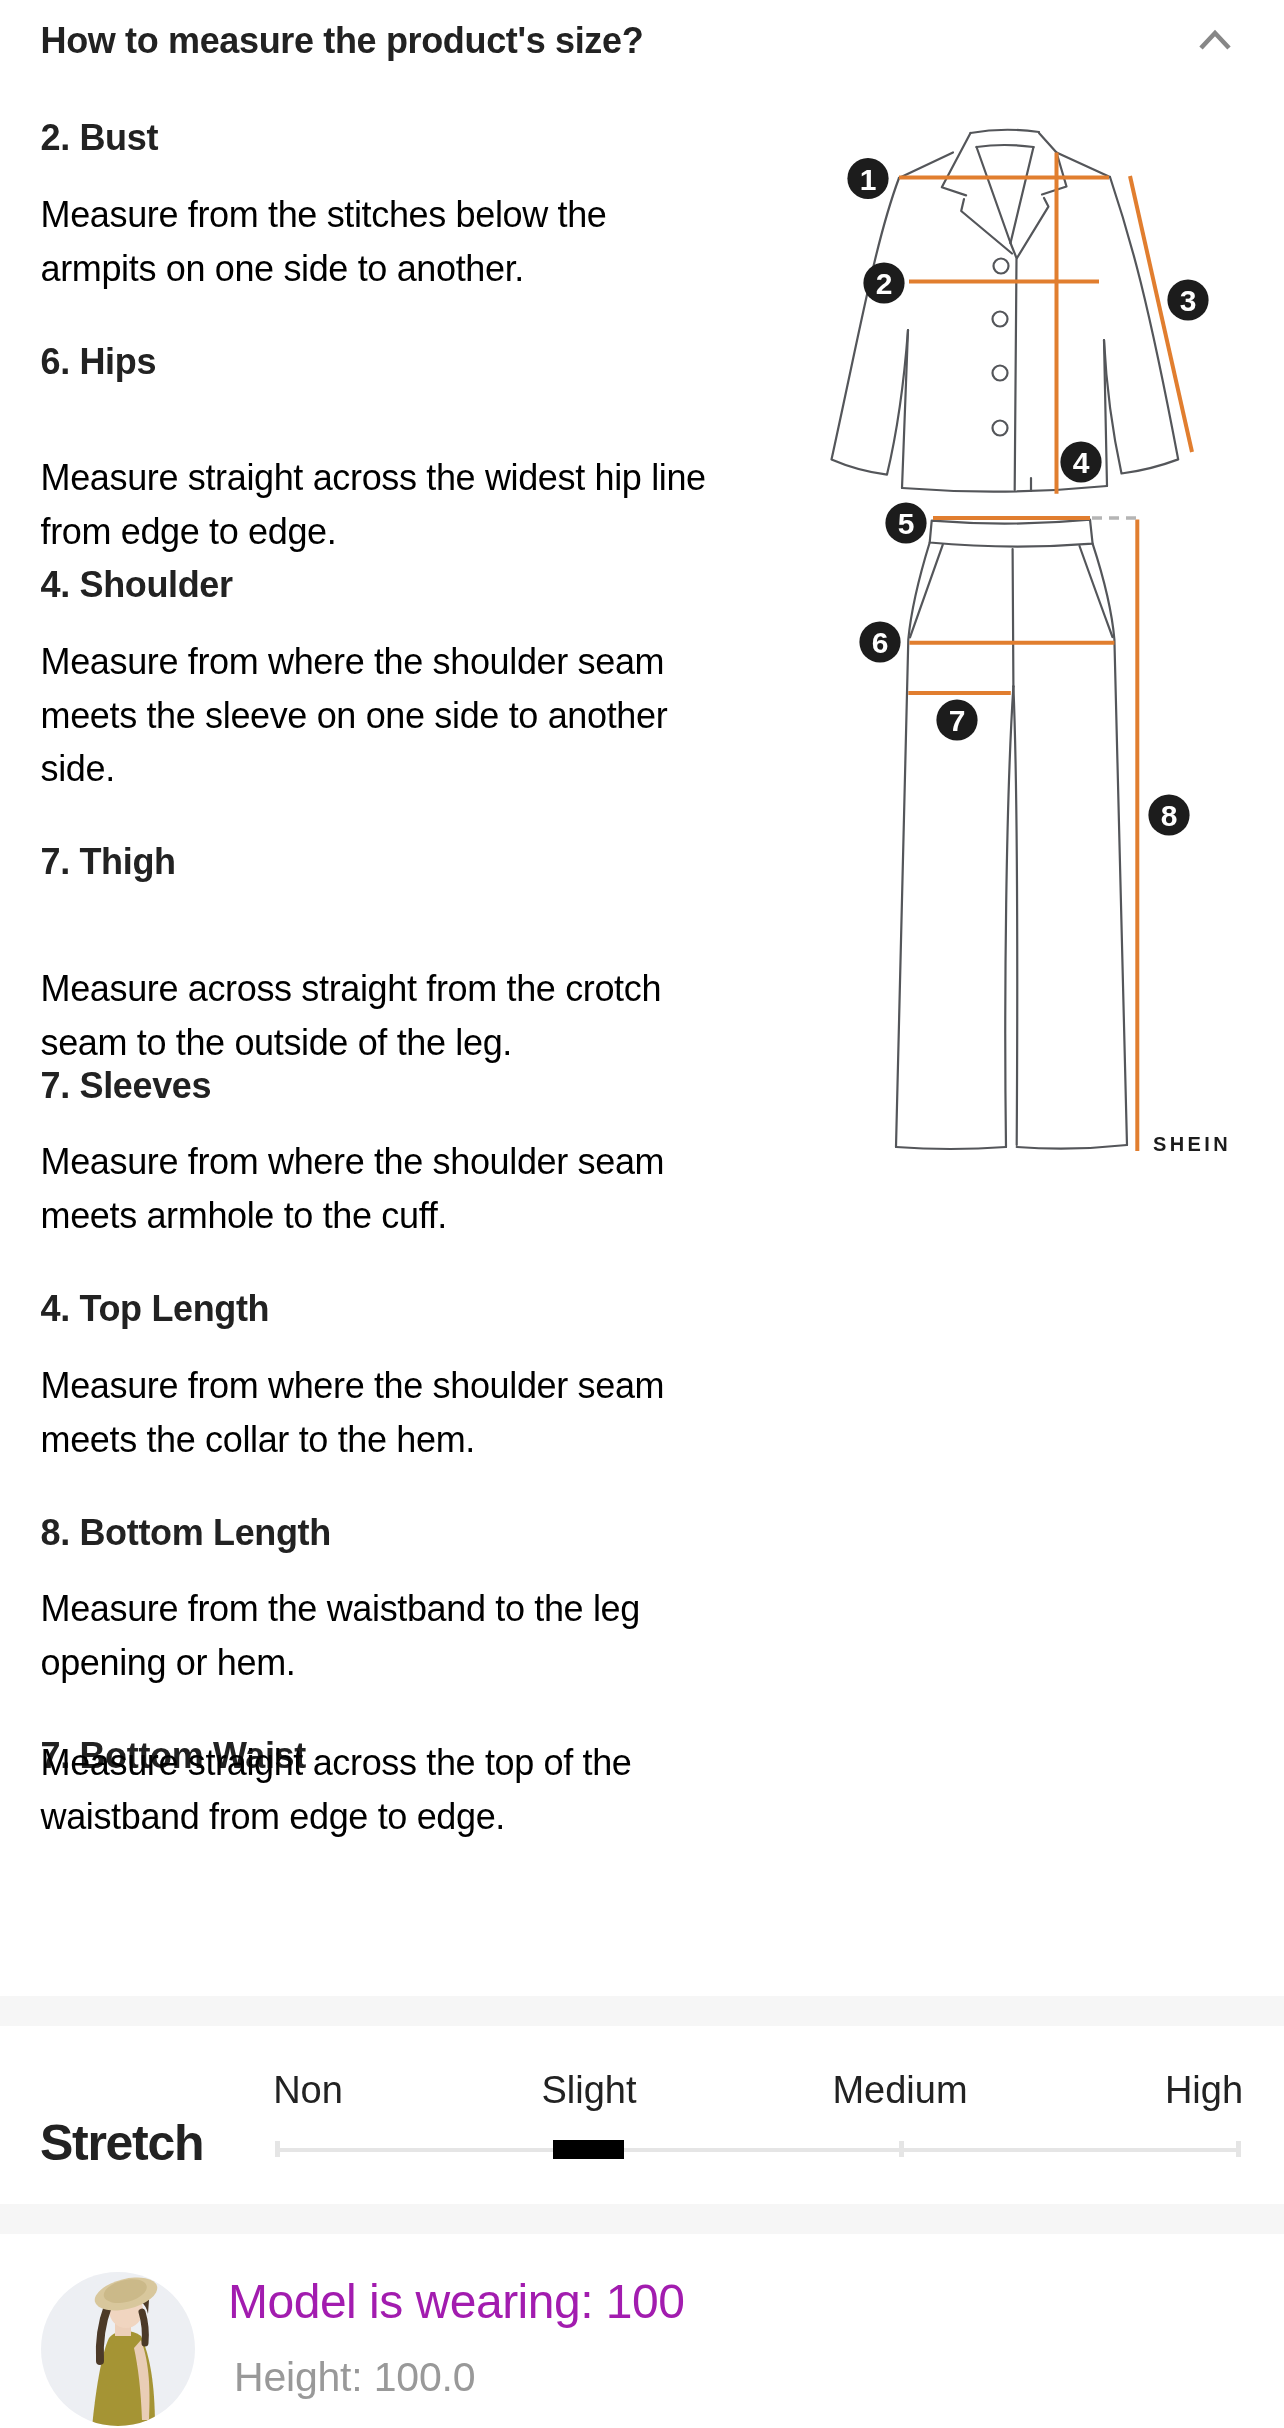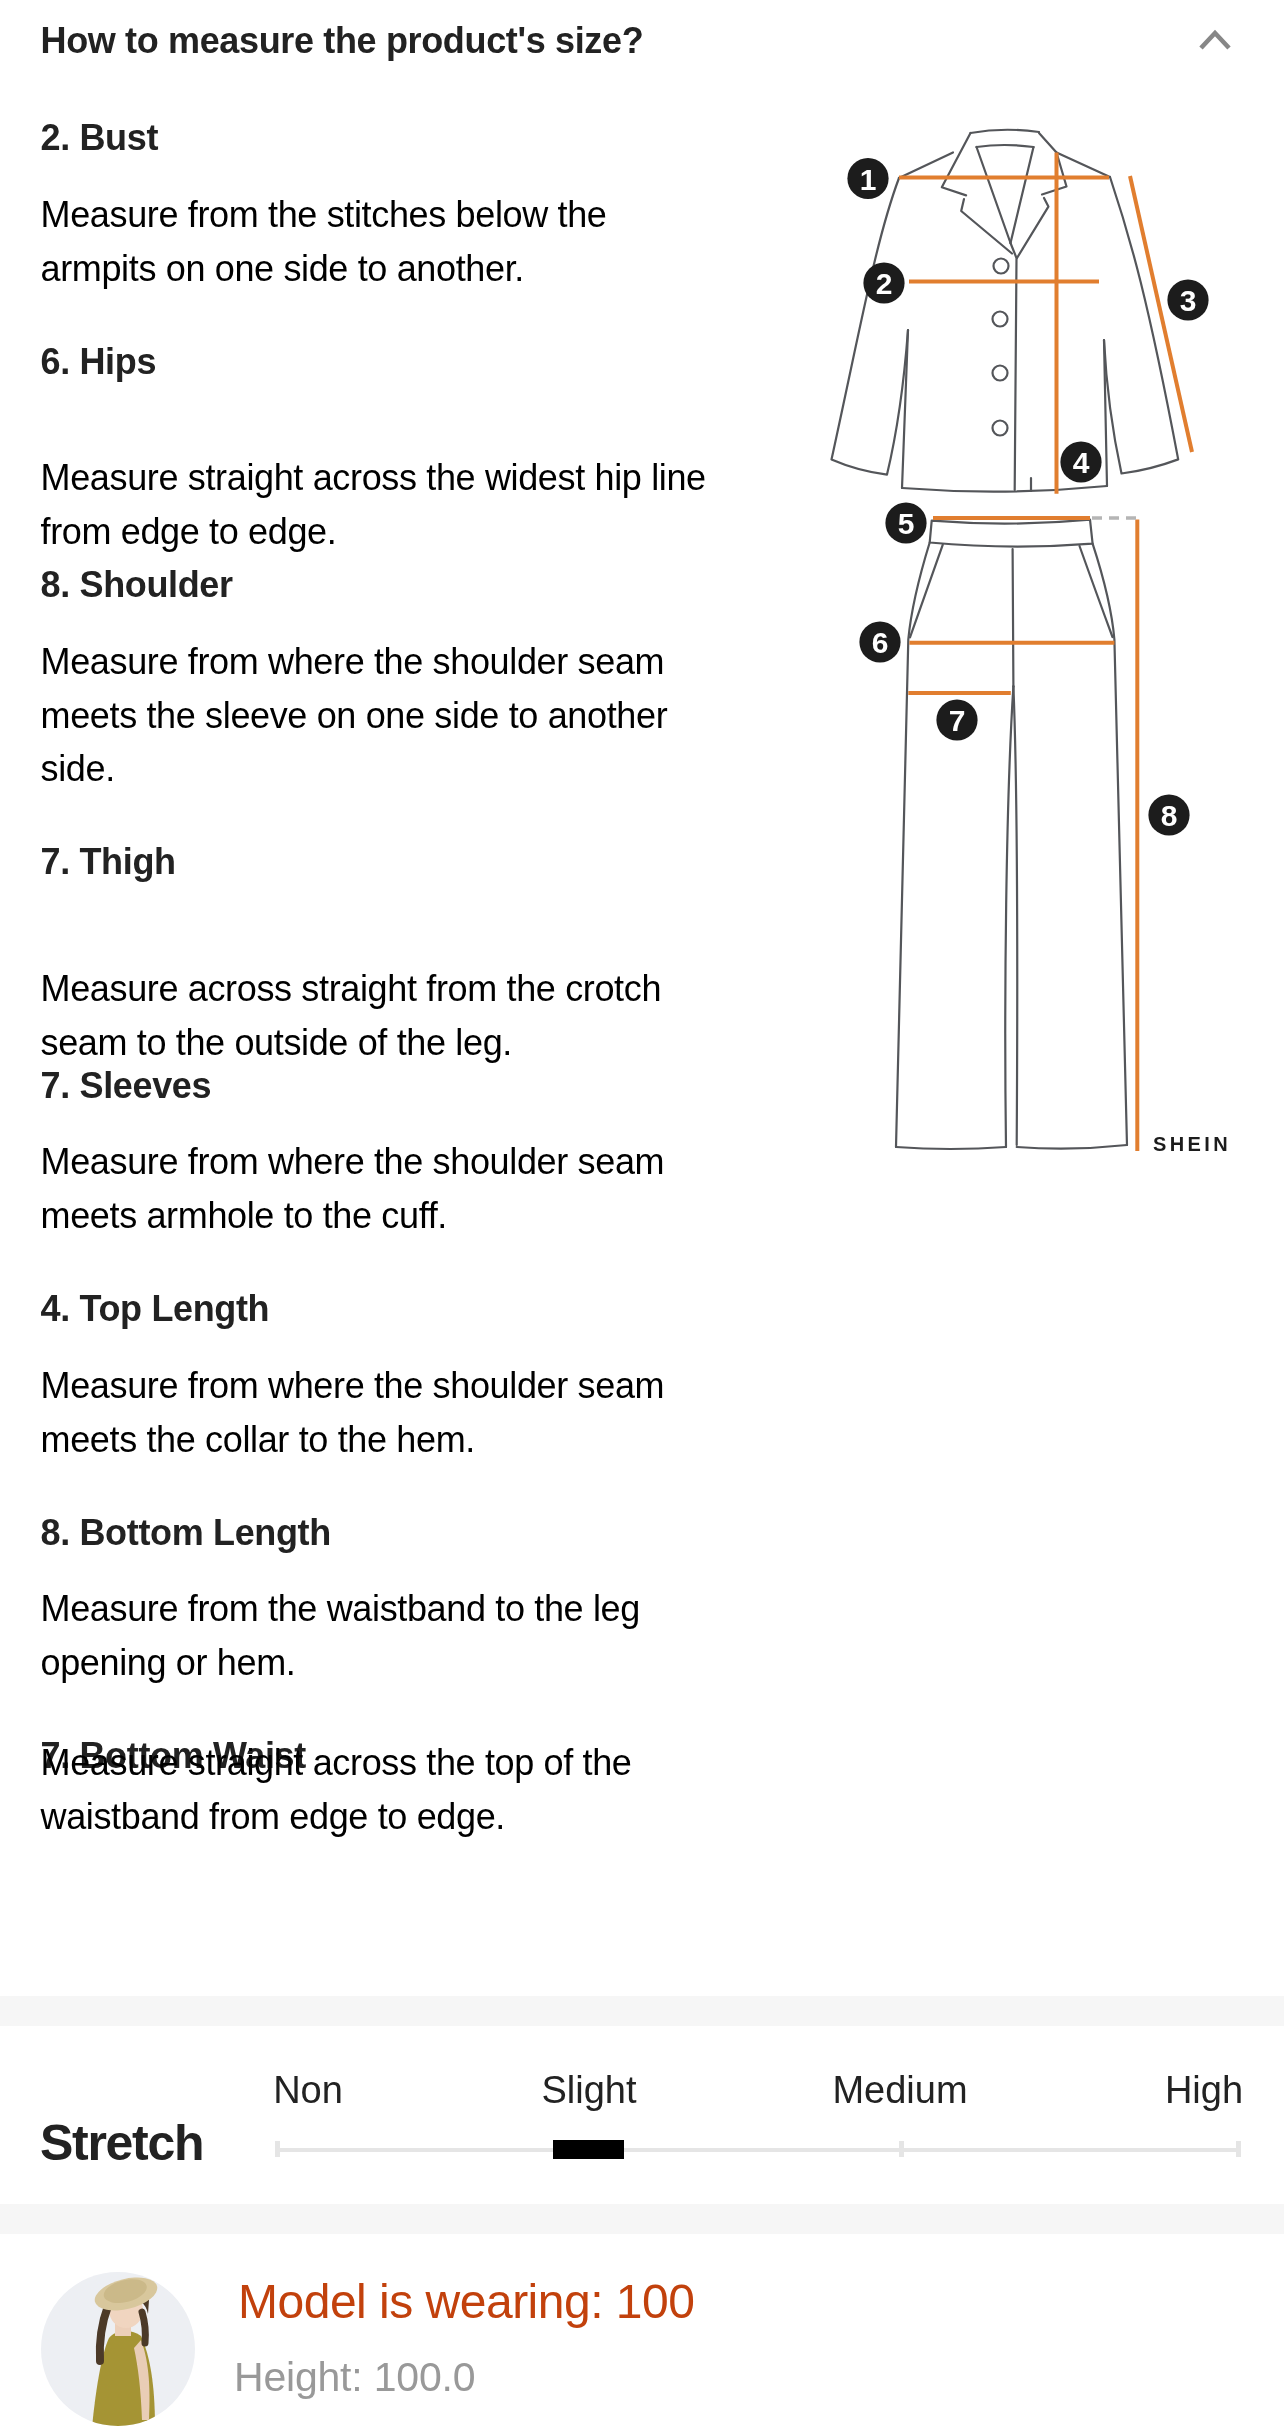--- a/index.html
+++ b/index.html
@@ -17,21 +17,21 @@
 <svg style="position:absolute;left:1198px;top:28px;" width="36" height="24" viewBox="0 0 36 24">
   <path d="M3 20 L17 5 L31 20" fill="none" stroke="#878787" stroke-width="4.6"></path>
 </svg>
 
 <div class="h" style="top:111px;">2. Bust</div>
 <div class="p" style="top:188px;">Measure from the stitches below the<br>armpits on one side to another.</div>
 
 <div class="h" style="top:335px;">6. Hips</div>
 <div class="p" style="top:411px;margin-top:40px;">Measure straight across the widest hip line<br>from edge to edge.</div>
 
-<div class="h" style="top:558px;">8. Shoulder</div>
+<div class="h" style="top:558px;">4. Shoulder</div>
 <div class="p" style="top:635px;">Measure from where the shoulder seam<br>meets the sleeve on one side to another<br>side.</div>
 
 <div class="h" style="top:835px;">7. Thigh</div>
 <div class="p" style="top:962px;">Measure across straight from the crotch<br>seam to the outside of the leg.</div>
 
 <div class="h" style="top:1059px;">7. Sleeves</div>
 <div class="p" style="top:1135px;">Measure from where the shoulder seam<br>meets armhole to the cuff.</div>
 
 <div class="h" style="top:1282px;">4. Top Length</div>
 <div class="p" style="top:1359px;">Measure from where the shoulder seam<br>meets the collar to the hem.</div>
@@ -160,14 +160,14 @@
 
     <path d="M67,34 C61,50 58,70 59,89" stroke="#4c3a28" stroke-width="8" fill="none" stroke-linecap="round"></path>
     <path d="M101,40 C104,50 105,60 104,71" stroke="#4c3a28" stroke-width="7" fill="none" stroke-linecap="round"></path>
 
     <g transform="rotate(-14 85 22)">
       <ellipse cx="85" cy="22" rx="32" ry="15" fill="#d8c79c"></ellipse>
       <ellipse cx="85" cy="19" rx="22" ry="11" fill="#cbb989"></ellipse>
     </g>
   </g>
 </svg>
-<div style="position:absolute;left:238px;top:2278px;font-size:48px;line-height:48px;letter-spacing:-0.5px;color:#c2410c;">Model is wearing: 100</div>
+<div style="position:absolute;left:228px;top:2278px;font-size:48px;line-height:48px;letter-spacing:-0.5px;color:#a21caf;">Model is wearing: 100</div>
 <div style="position:absolute;left:234px;top:2357px;font-size:41px;line-height:41px;letter-spacing:-0.2px;color:#999;">Height: 100.0</div>
 
 </body></html>

